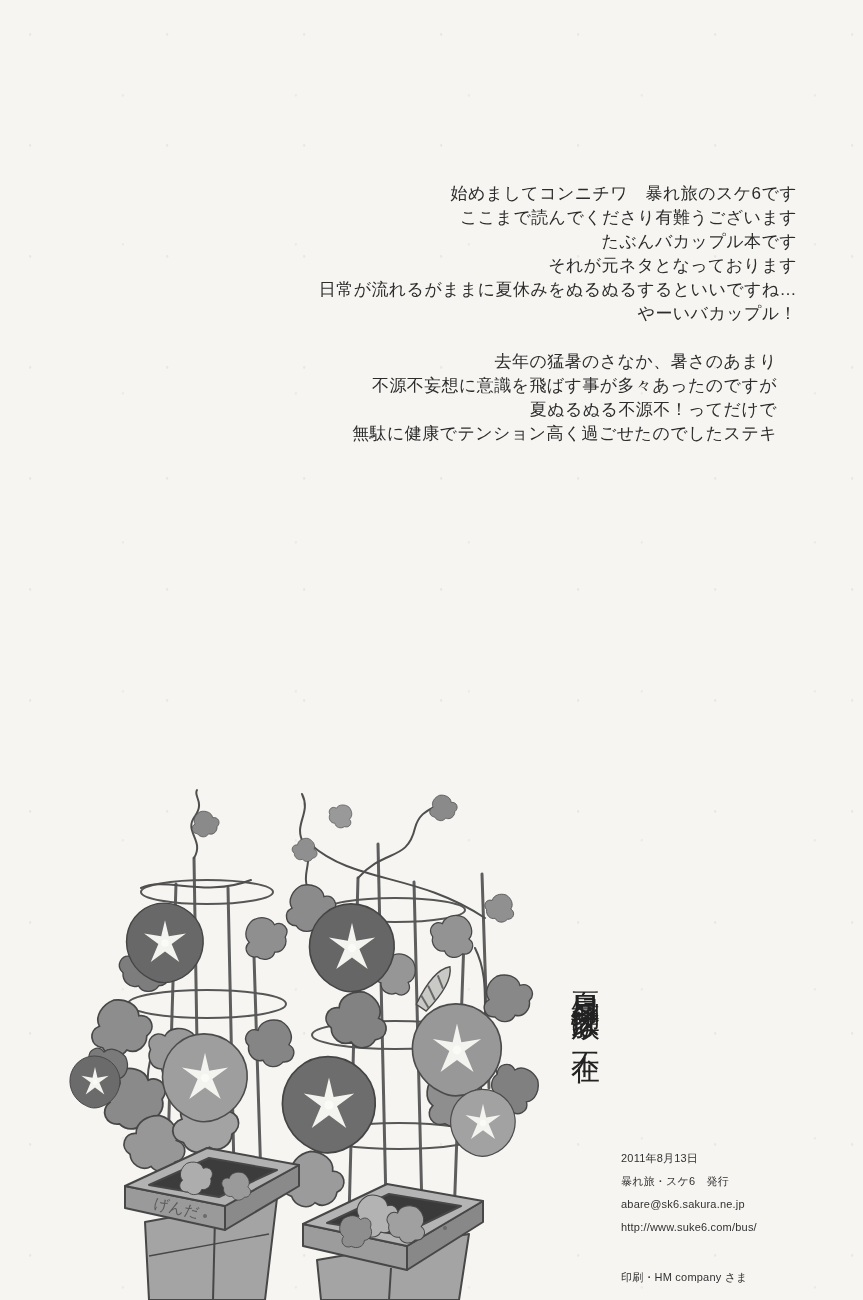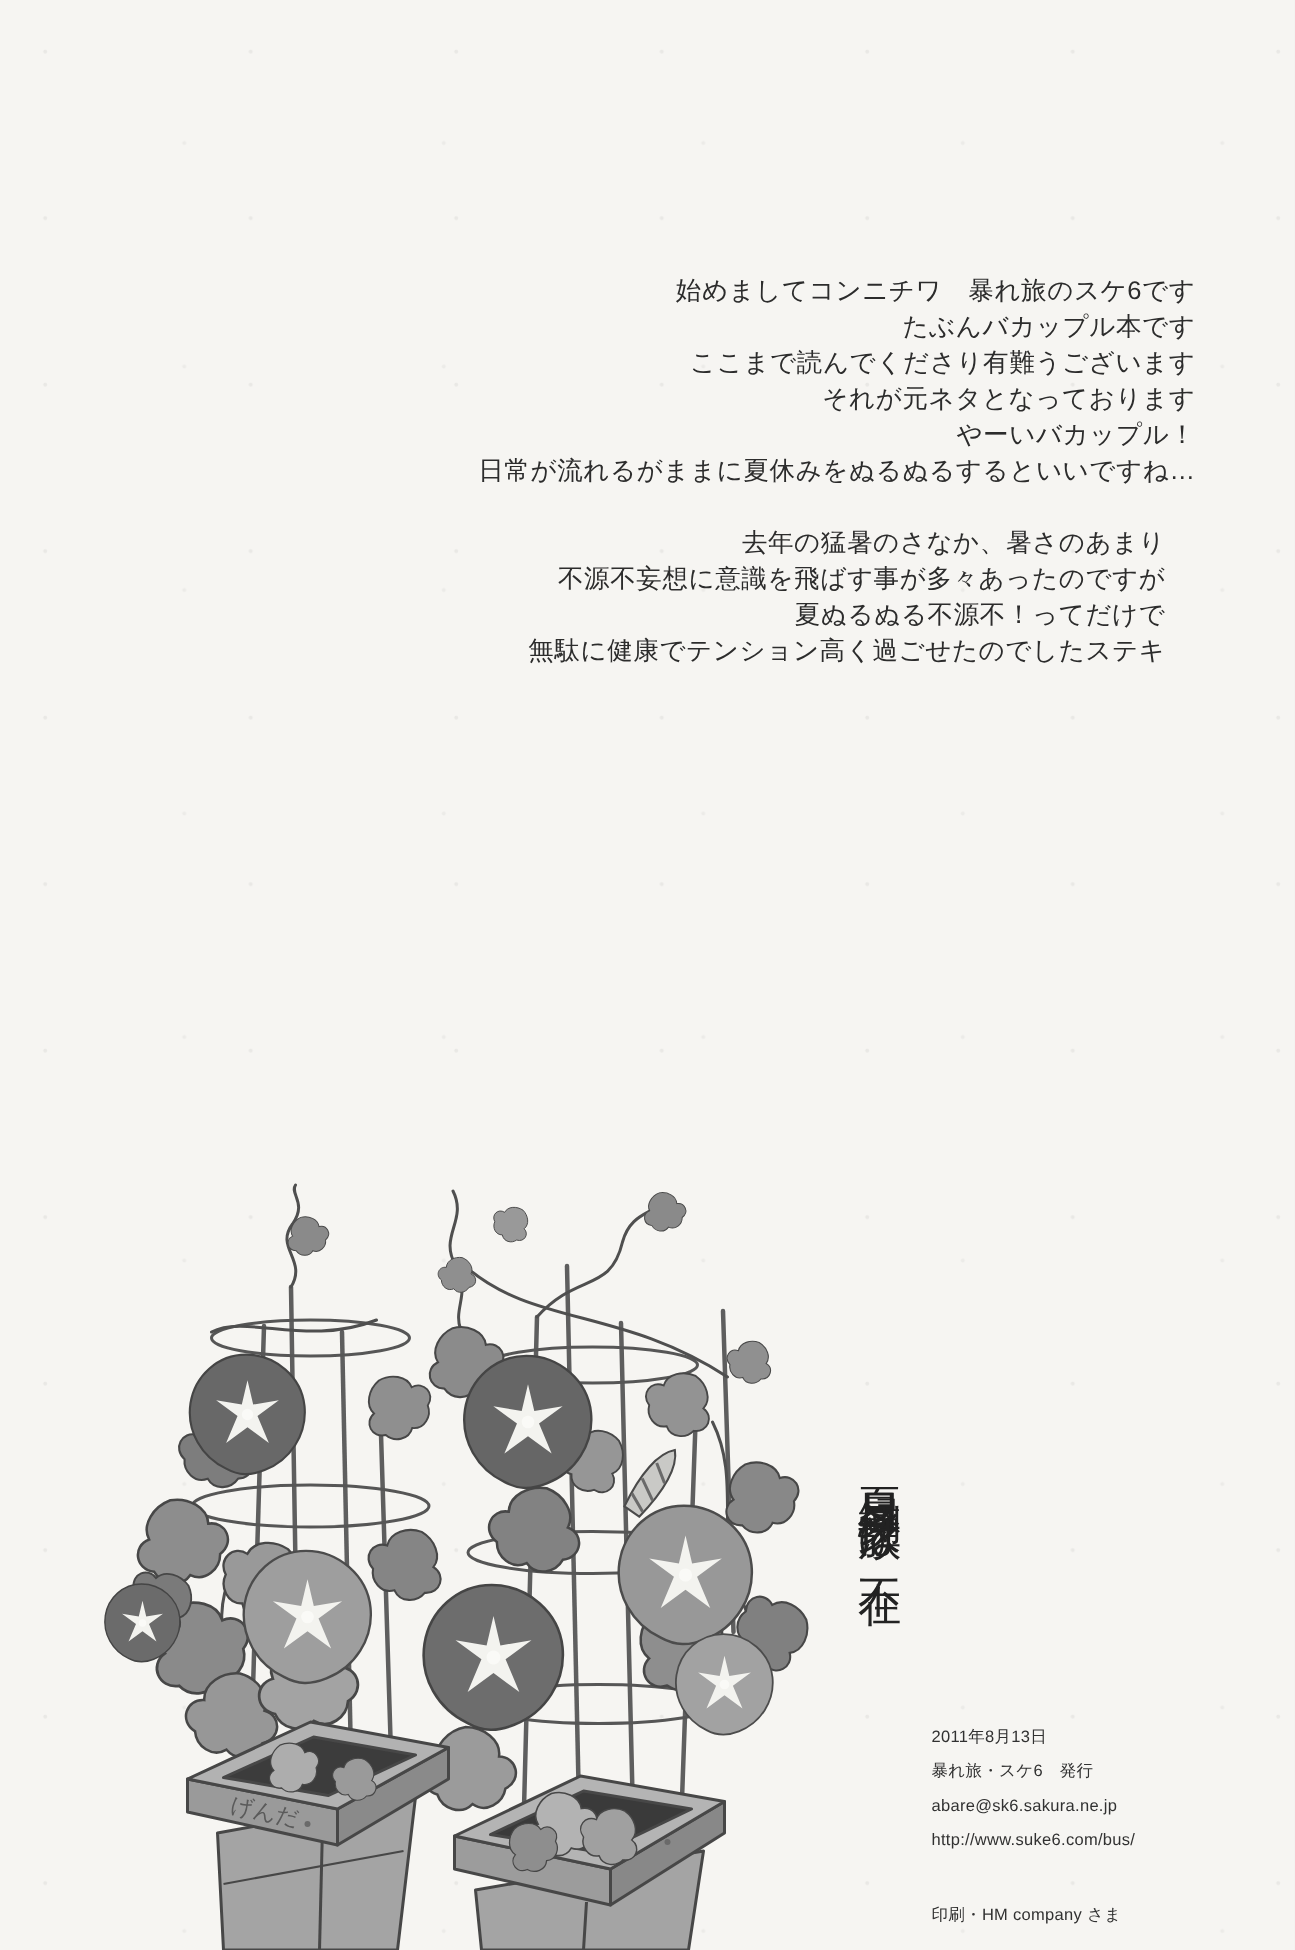--- a/index.html
+++ b/index.html
@@ -56,25 +56,25 @@
     width:495px;height:512px;
   }
 </style>
 </head>
 <body>
 
 <div class="page">
 
   <div class="afterword block1">
     <div>始めましてコンニチワ　暴れ旅のスケ6です</div>
+    <div>ここまで読んでくださり有難うございます</div>
     <div>たぶんバカップル本です</div>
-    <div>ここまで読んでくださり有難うございます</div>
     <div>それが元ネタとなっております</div>
+    <div>日常が流れるがままに夏休みをぬるぬるするといいですね…</div>
     <div>やーいバカップル！</div>
-    <div>日常が流れるがままに夏休みをぬるぬるするといいですね…</div>
   </div>
 
   <div class="afterword block2">
     <div>去年の猛暑のさなか、暑さのあまり</div>
     <div>不源不妄想に意識を飛ばす事が多々あったのですが</div>
     <div>夏ぬるぬる不源不！ってだけで</div>
     <div>無駄に健康でテンション高く過ごせたのでしたステキ</div>
   </div>
 
   <svg class="illustration" viewBox="0 0 495 512" xmlns="http://www.w3.org/2000/svg" aria-hidden="true">

